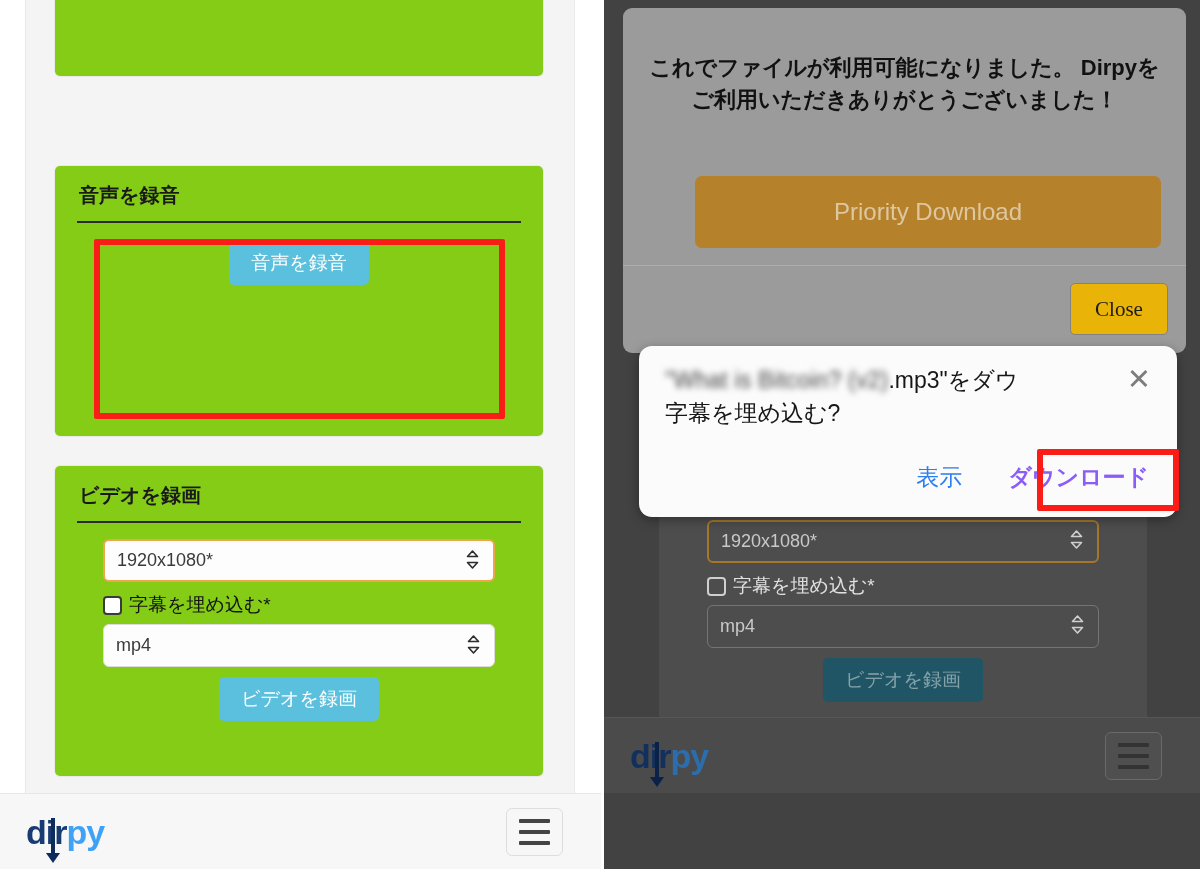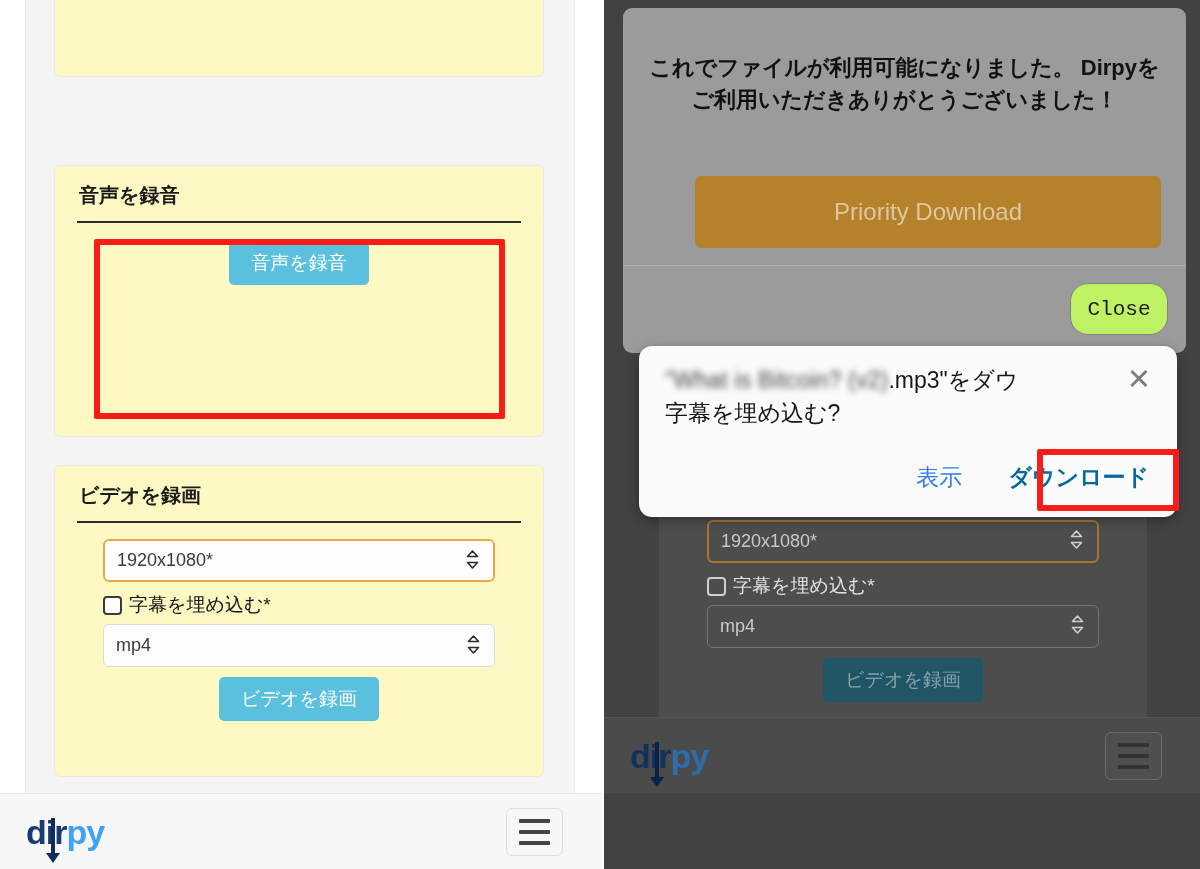--- a/index.html
+++ b/index.html
@@ -24,21 +24,21 @@
   .l-gutter-r {
     position: absolute; left: 543px; top: 0; width: 32px; height: 793px;
     background: #f4f4f4; border-right: 1px solid #ececec;
   }
   .l-body {
     position: absolute; left: 57px; top: 0; width: 486px; height: 793px;
     background: #f4f4f4;
   }
 
   .card {
-    background: #fef9c3;
+    background: #84cc16;
     border-radius: 5px;
     box-shadow: 0 0 0 1px rgba(0,0,0,0.045);
   }
 
   
   .card-top {
     position: absolute; left: 55px; top: -30px; width: 488px; height: 106px;
     border-radius: 0 0 5px 5px;
   }
 
@@ -219,23 +219,23 @@
     display: flex; align-items: center; justify-content: center;
     cursor: pointer; font-family: "Liberation Sans", sans-serif; margin-top: 20px;
   }
   .modal-sep {
     position: absolute; left: 0; top: 257px; width: 100%; height: 1px;
     background: rgba(255,255,255,0.18);
   }
   .btn-close {
     position: absolute; right: 18px; top: 275px;
     width: 98px; height: 52px;
-    background: #bef264; border: 1px solid #828282; border-radius: 18px;
+    background: #eab308; border: 1px solid #828282; border-radius: 5px;
     color: #1b1b1b; font-size: 21px; cursor: pointer;
-    font-family: Liberation Mono, monospace;
+    font-family: Liberation Serif, serif;
   }
 
   
   .toast {
     position: absolute; left: 35px; top: 346px; width: 538px; height: 171px;
     background: #fbfbfb; border-radius: 13px;
     box-shadow: 0 3px 11px rgba(0,0,0,0.35);
   }
   .toast-text {
     position: absolute; left: 26px; top: 18px; width: 430px;
@@ -252,21 +252,21 @@
   }
   .toast-actions {
     position: absolute; right: 14px; bottom: 14px;
     display: flex; align-items: center; gap: 12px;
   }
   .toast-btn {
     font-size: 23px; color: #2c7ef0;
     padding: 10px 20px; cursor: pointer; background: none; border: none;
     font-family: "Liberation Sans", sans-serif;
   }
-  .toast-btn.primary { font-weight: bold; color: #0369a1; padding: 10px 14px; }
+  .toast-btn.primary { font-weight: bold; color: #8b5cf6; padding: 10px 14px; }
   .hl-red2 {
     position: absolute; left: 398px; bottom: 6px;
     width: 142px; height: 62px;
     border: 6px solid #f91c17; border-radius: 2px; pointer-events: none;
   }
 </style>
 </head>
 <body>
 
 <div class="screen">

